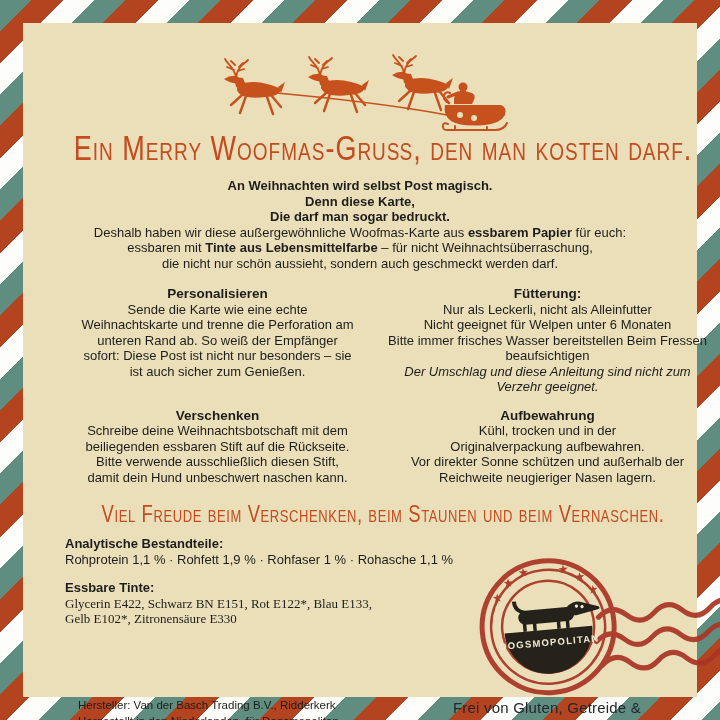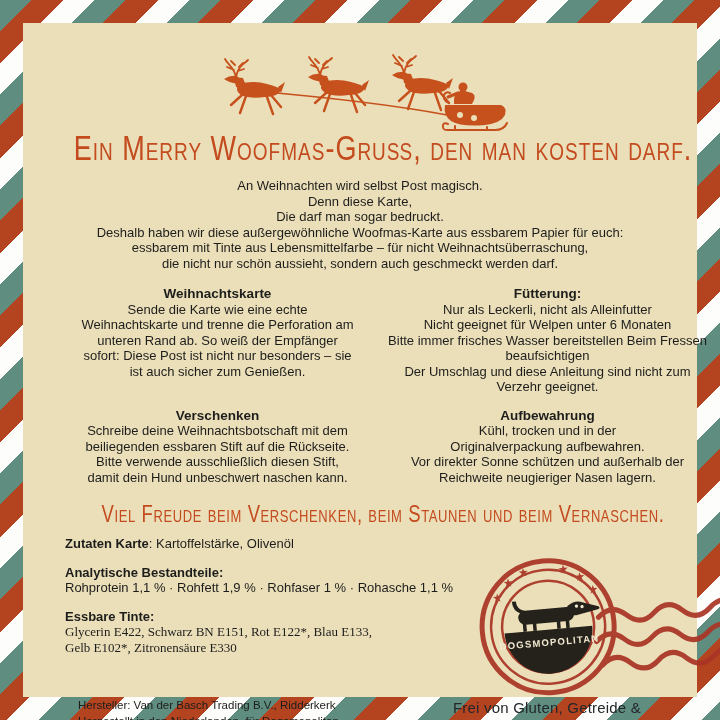--- a/index.html
+++ b/index.html
@@ -15,26 +15,26 @@
   .s{stroke:#c6511c;fill:none;stroke-linecap:round;stroke-linejoin:round;}
   
   .display{position:absolute;left:0;width:720px;text-align:center;color:#c34b1e;}
   .display .tt{display:inline-block;font-variant:small-caps;transform:scaleY(1.28);transform-origin:center top;white-space:nowrap;}
   .title{top:106px;}
   .title .tt{font-size:27px;letter-spacing:1px;}
   .tagline{top:477px;}
   .tagline .tt{font-size:18.5px;letter-spacing:0.6px;}
   
   .intro{position:absolute;left:40px;right:40px;top:155px;text-align:center;font-size:13px;line-height:15.5px;}
-  .intro .b{font-weight:normal;}
+  .intro .b{font-weight:bold;}
   
   .cols{position:absolute;left:36px;top:263px;width:650px;display:grid;grid-template-columns:317px 323px;column-gap:10px;row-gap:13px;text-align:center;}
   .cols h3{margin:0;font-size:13.5px;font-weight:bold;line-height:15.5px;}
   .cols .body{font-size:13px;line-height:15.5px;white-space:pre-line;text-align:center;}
-  .cols .note{font-size:13px;line-height:15.5px;white-space:pre-line;}
+  .cols .note{font-size:13px;line-height:15.5px;font-style:italic;white-space:pre-line;}
   
   .details{position:absolute;left:42px;top:513px;font-size:13px;line-height:15.5px;}
   .details .blk{margin-bottom:13px;}
   .details .lbl{font-weight:bold;}
   .pre{white-space:pre-line;font-family:Liberation Serif, serif;}
   .maker{position:absolute;left:55px;top:650px;font-size:11.5px;line-height:16px;white-space:pre-line;margin-top:24px;}
   
   .stampbox{position:absolute;left:450px;top:522px;width:258px;height:156px;transform:rotate(-5deg);opacity:0.93;}
   .claim{position:absolute;left:430px;top:676px;font-size:15px;letter-spacing:0.2px;color:#23262b;}
   .claim .chk{font-weight:bold;font-size:18px;margin-left:5px;}
@@ -74,27 +74,27 @@
 
     <div class="display title">
       <span class="tt">Ein Merry Woofmas-Gruß, den man kosten darf.</span>
     </div>
 
     <div class="intro">
       <div class="b">An Weihnachten wird selbst Post magisch.</div>
       <div class="b">Denn diese Karte,</div>
       <div class="b">Die darf man sogar bedruckt.</div>
       <div><span>Deshalb haben wir diese außergewöhnliche Woofmas-Karte aus </span><span class="b">essbarem Papier</span><span> für euch:</span></div>
-      <div><span>essbarem mit </span><span class="b">Tinte aus Lebensmittelfarbe</span><span> – für nicht Weihnachtsüberraschung,</span></div>
+      <div><span>essbaren mit </span><span class="b">Tinte aus Lebensmittelfarbe</span><span> – für nicht Weihnachtsüberraschung,</span></div>
       <div>die nicht nur schön aussieht, sondern auch geschmeckt werden darf.</div>
     </div>
 
     <div class="cols">
       <div>
-        <h3>Weihnachtskarte</h3>
+        <h3>Personalisieren</h3>
         <div class="body">Sende die Karte wie eine echte
 Weihnachtskarte und trenne die Perforation am
 unteren Rand ab. So weiß der Empfänger
 sofort: Diese Post ist nicht nur besonders – sie
 ist auch sicher zum Genießen.</div>
       </div>
       <div>
         <h3>Fütterung:</h3>
         <div class="body">Nur als Leckerli, nicht als Alleinfutter
 Nicht geeignet für Welpen unter 6 Monaten
@@ -117,23 +117,20 @@
 Vor direkter Sonne schützen und außerhalb der
 Reichweite neugieriger Nasen lagern.</div>
       </div>
     </div>
 
     <div class="display tagline">
       <span class="tt">Viel Freude beim Verschenken, beim Staunen und beim Vernaschen.</span>
     </div>
 
     <div class="details">
-      <div class="blk">
-        <span class="lbl">Zutaten Karte</span><span>: Kartoffelstärke, Olivenöl</span>
-      </div>
       <div class="blk">
         <div class="lbl">Analytische Bestandteile:</div>
         <div>Rohprotein 1,1 % · Rohfett 1,9 % · Rohfaser 1 % · Rohasche 1,1 %</div>
       </div>
       <div class="blk">
         <div class="lbl">Essbare Tinte:</div>
         <div class="pre">Glycerin E422, Schwarz BN E151, Rot E122*, Blau E133,
 Gelb E102*, Zitronensäure E330</div>
       </div>
     </div>

